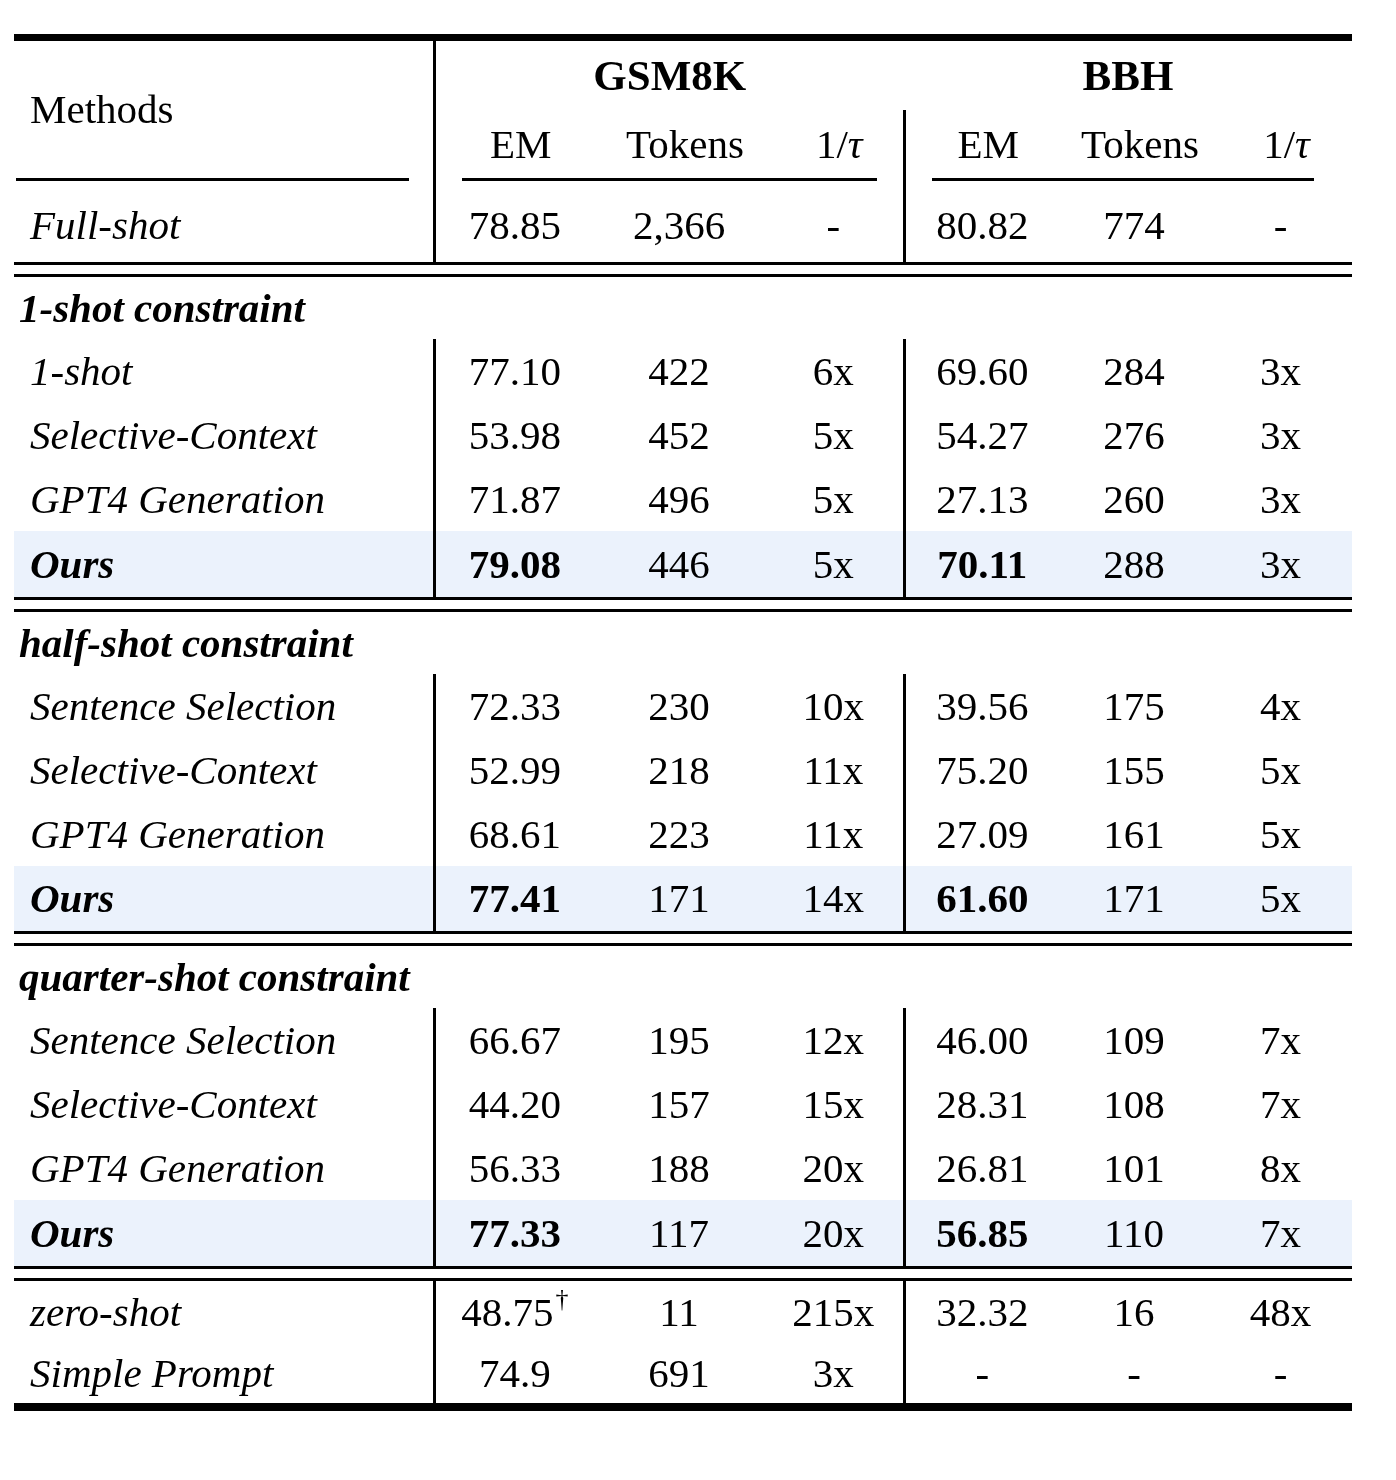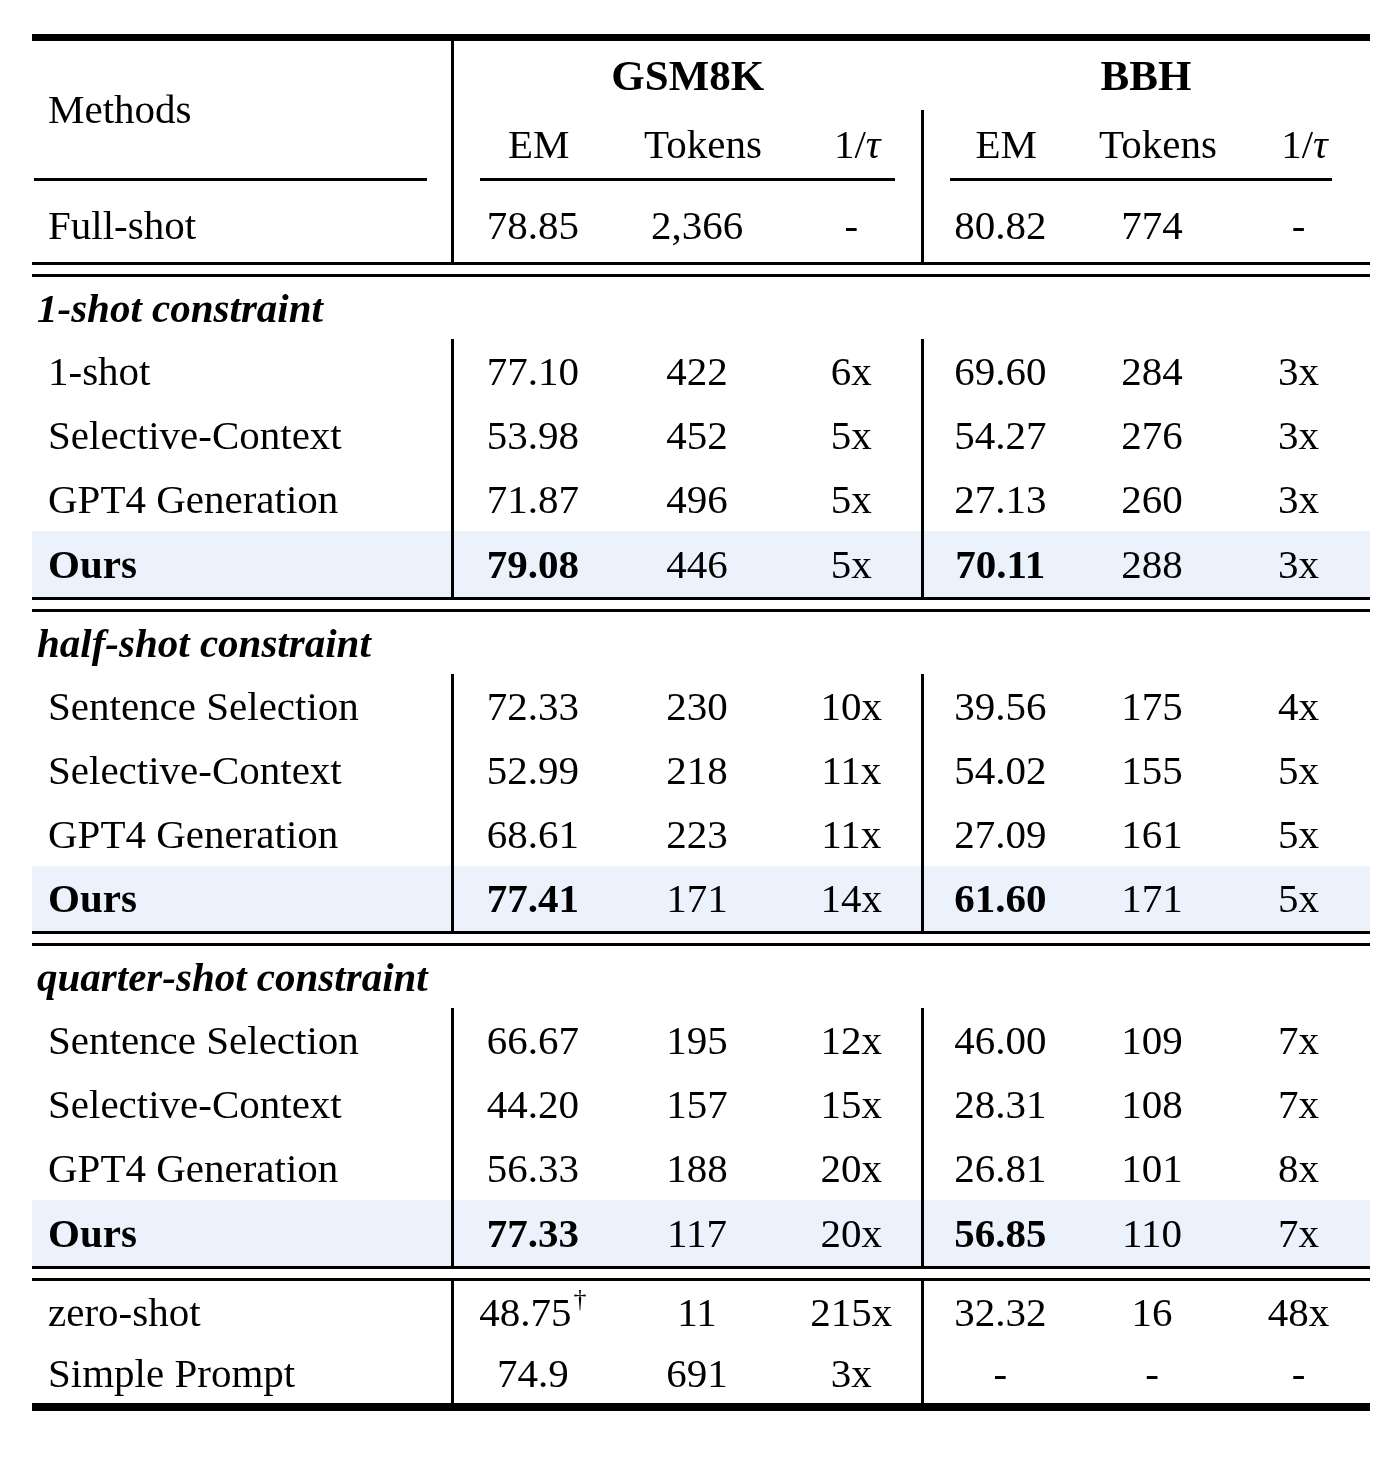--- a/index.html
+++ b/index.html
@@ -9,21 +9,21 @@
   }
   body {
     width: 1396px;
     height: 1480px;
     position: relative;
     font-family: "Liberation Serif", serif;
     color: #000000;
   }
   .wrap {
     position: absolute;
-    left: 32px;
+    left: 14px;
     top: 34px;
   }
   table.results {
     border-collapse: collapse;
     table-layout: fixed;
     width: 1338px;
     border-top: 7px solid #000;
     border-bottom: 8px solid #000;
   }
   th, td {
@@ -68,20 +68,21 @@
   tr.fullshot { height: 76px; }
   tr.data { height: 64px; }
   tr.hlrow { height: 67px; background: var(--hl, #ebf2fc); }
   tr.foot { height: 64px; }
   td.m {
     font-size: 41px;
     text-align: left;
     padding-left: 16px;
     vertical-align: middle;
     white-space: nowrap;
+    font-style: italic;
   }
   td.v {
     font-size: 41px;
     text-align: center;
     vertical-align: middle;
     white-space: nowrap;
   }
   .b { font-weight: bold; }
 
   
@@ -219,21 +220,21 @@
     <td class="v vr">10x</td>
     <td class="v">39.56</td>
     <td class="v">175</td>
     <td class="v">4x</td>
   </tr>
   <tr class="data">
     <td class="m vr">Selective-Context</td>
     <td class="v">52.99</td>
     <td class="v">218</td>
     <td class="v vr">11x</td>
-    <td class="v">54.02</td>
+    <td class="v">75.20</td>
     <td class="v">155</td>
     <td class="v">5x</td>
   </tr>
   <tr class="data">
     <td class="m vr">GPT4 Generation</td>
     <td class="v">68.61</td>
     <td class="v">223</td>
     <td class="v vr">11x</td>
     <td class="v">27.09</td>
     <td class="v">161</td>

